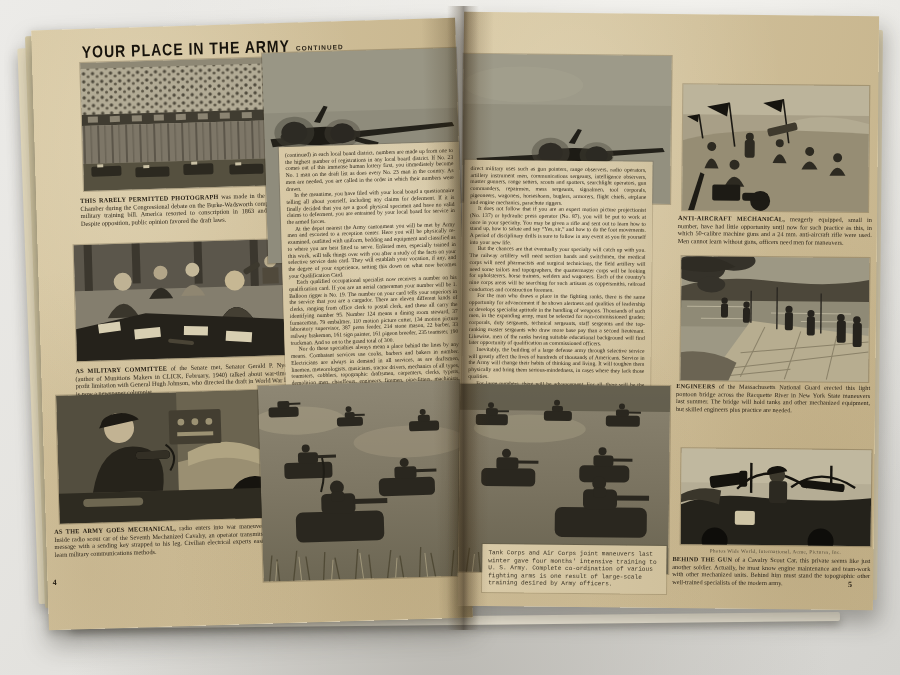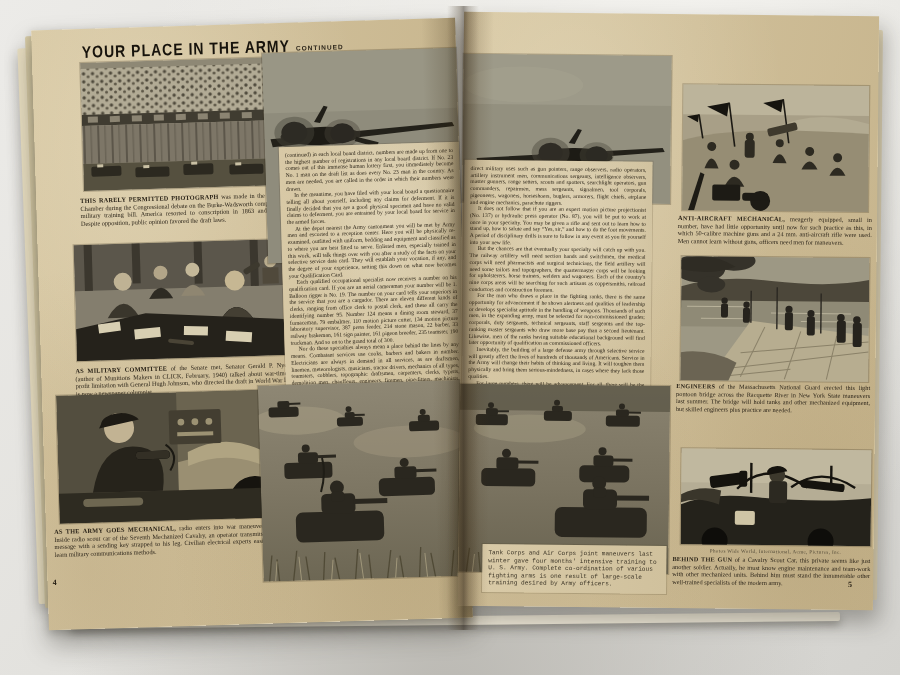--- a/index.html
+++ b/index.html
@@ -533,19 +533,19 @@
         <rect x="88" y="32" width="18" height="22" rx="3" fill="#2c2921"></rect>
         <rect x="54" y="62" width="20" height="14" rx="2" fill="#cfc5a6"></rect>
         <g fill="#0e0d0a">
             <circle cx="34" cy="92" r="13"></circle>
             <circle cx="140" cy="92" r="13"></circle>
           </g>
         <path d="M0,46 q20,-10 40,-4 l-2,14 q-20,-8 -38,-2 z" fill="#3a362b"></path>
       </svg>
     </figure>
     <p class="credit abs" style="left:222px;top:534px;width:190px;">Photos Wide World, International, Acme, Pictures, Inc.</p>
-    <p class="cap abs" style="left:214px;top:541px;width:198px;"><b>BEHIND THE GUN</b><span> of a Cavalry Scout Car, this private seems like just another soldier. Actually, he must know engine maintenance and team-work with other mechanized units. Behind him must stand the innumerable other well-trained specialists of the modern army.</span></p>
+    <p class="cap abs" style="left:214px;top:541px;width:198px;"><b>BEHIND THE GUN</b><span> of a Cavalry Scout Car, this private seems like just another soldier. Actually, he must know engine maintenance and team-work with other mechanized units. Behind him must stand the topographic other well-trained specialists of the modern army.</span></p>
 
     <div class="abs pagenum" style="left:390px;top:564px;">5</div>
   </div>
 
   <div class="gutter"></div>
 </div>
 
 </body></html>

